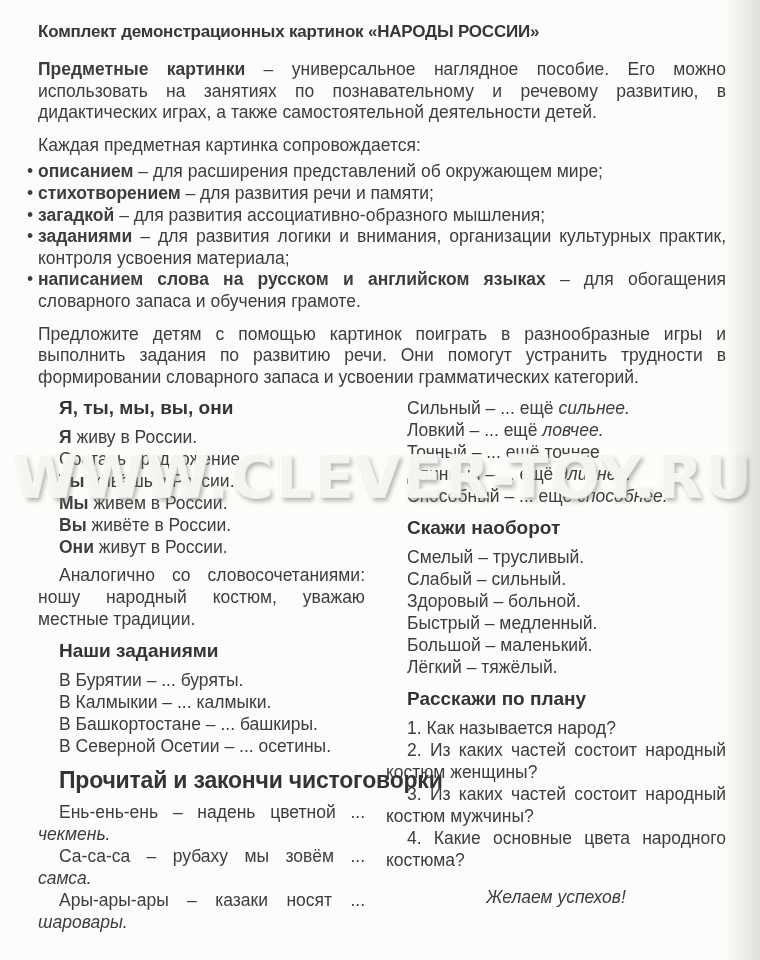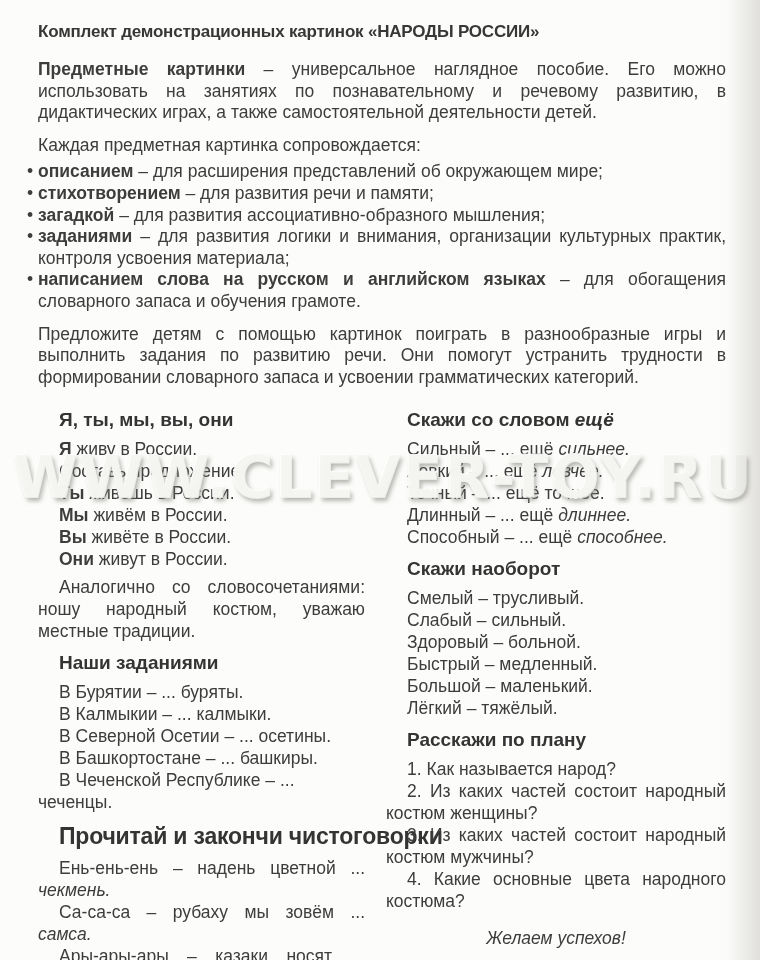--- a/index.html
+++ b/index.html
@@ -39,21 +39,21 @@
   ul.features li::before {
     content:"\2022"; position:absolute; left:-11px; top:0; color:#3d3d3d;
   }
   .cols { display:flex; align-items:flex-start; margin-top:9px; }
   .col-left  { width:327px; }
   .col-right { width:340px; margin-left:21px; }
   h2 {
     font-size:19px; font-weight:700; color:#343434;
     margin:10px 0 7px 21px; white-space:nowrap;
   }
-  .col-left h2:first-child, .col-right h2:first-child { margin-top:12px; }
+  .col-left h2:first-child, .col-right h2:first-child { margin-top:0; }
   h2.h2-long { font-size:23px; letter-spacing:-0.2px; }
   .col p { font-size:17.5px; line-height:22px; }
   .line { text-indent:21px; }
   .para { text-indent:21px; text-align:justify; }
   .gap-before { margin-top:6px; }
   .closing { text-align:center; font-style:italic; margin-top:15px; }
 </style>
 </head>
 <body>
 
@@ -84,33 +84,31 @@
         <p class="line"><span>Составь предложение.</span></p>
         <p class="line"><span style="font-weight: 700;">Ты</span><span> живёшь в России.</span></p>
         <p class="line"><span style="font-weight: 700;">Мы</span><span> живём в России.</span></p>
         <p class="line"><span style="font-weight: 700;">Вы</span><span> живёте в России.</span></p>
         <p class="line"><span style="font-weight: 700;">Они</span><span> живут в России.</span></p>
         <p class="para gap-before">Аналогично со словосочетаниями: ношу народный костюм, уважаю местные традиции.</p>
 
         <h2>Наши заданиями</h2>
         <p class="line">В Бурятии – ... буряты.</p>
         <p class="line">В Калмыкии – ... калмыки.</p>
+        <p class="line">В Башкортостане – ... башкиры.</p>
         <p class="line">В Северной Осетии – ... осетины.</p>
-        <p class="line">В Башкортостане – ... башкиры.</p>
-        <p class="line">В Чеченской Республике – ... чеченцы.</p>
 
         <h2 class="h2-long">Прочитай и закончи чистоговорки</h2>
         <p class="para"><span>Ень-ень-ень – надень цветной ... </span><span style="font-style: italic;">чекмень.</span></p>
         <p class="para"><span>Са-са-са – рубаху мы зовём ... </span><span style="font-style: italic;">самса.</span></p>
         <p class="para"><span>Ары-ары-ары – казаки носят ... </span><span style="font-style: italic;">шаровары.</span></p>
 
       </div>
 
       <div class="col col-right">
-        <h2><span style="font-weight: 700;">Скажи со словом </span><span style="font-weight: 700; font-style: italic;">ещё</span></h2>
         <p class="line"><span>Сильный – ... ещё </span><span style="font-style: italic;">сильнее.</span></p>
         <p class="line"><span>Ловкий – ... ещё </span><span style="font-style: italic;">ловчее.</span></p>
         <p class="line"><span>Точный – ... ещё </span><span style="">точнее.</span></p>
         <p class="line"><span>Длинный – ... ещё </span><span style="font-style: italic;">длиннее.</span></p>
         <p class="line"><span>Способный – ... ещё </span><span style="font-style: italic;">способнее.</span></p>
 
         <h2>Скажи наоборот</h2>
         <p class="line">Смелый – трусливый.</p>
         <p class="line">Слабый – сильный.</p>
         <p class="line">Здоровый – больной.</p>

